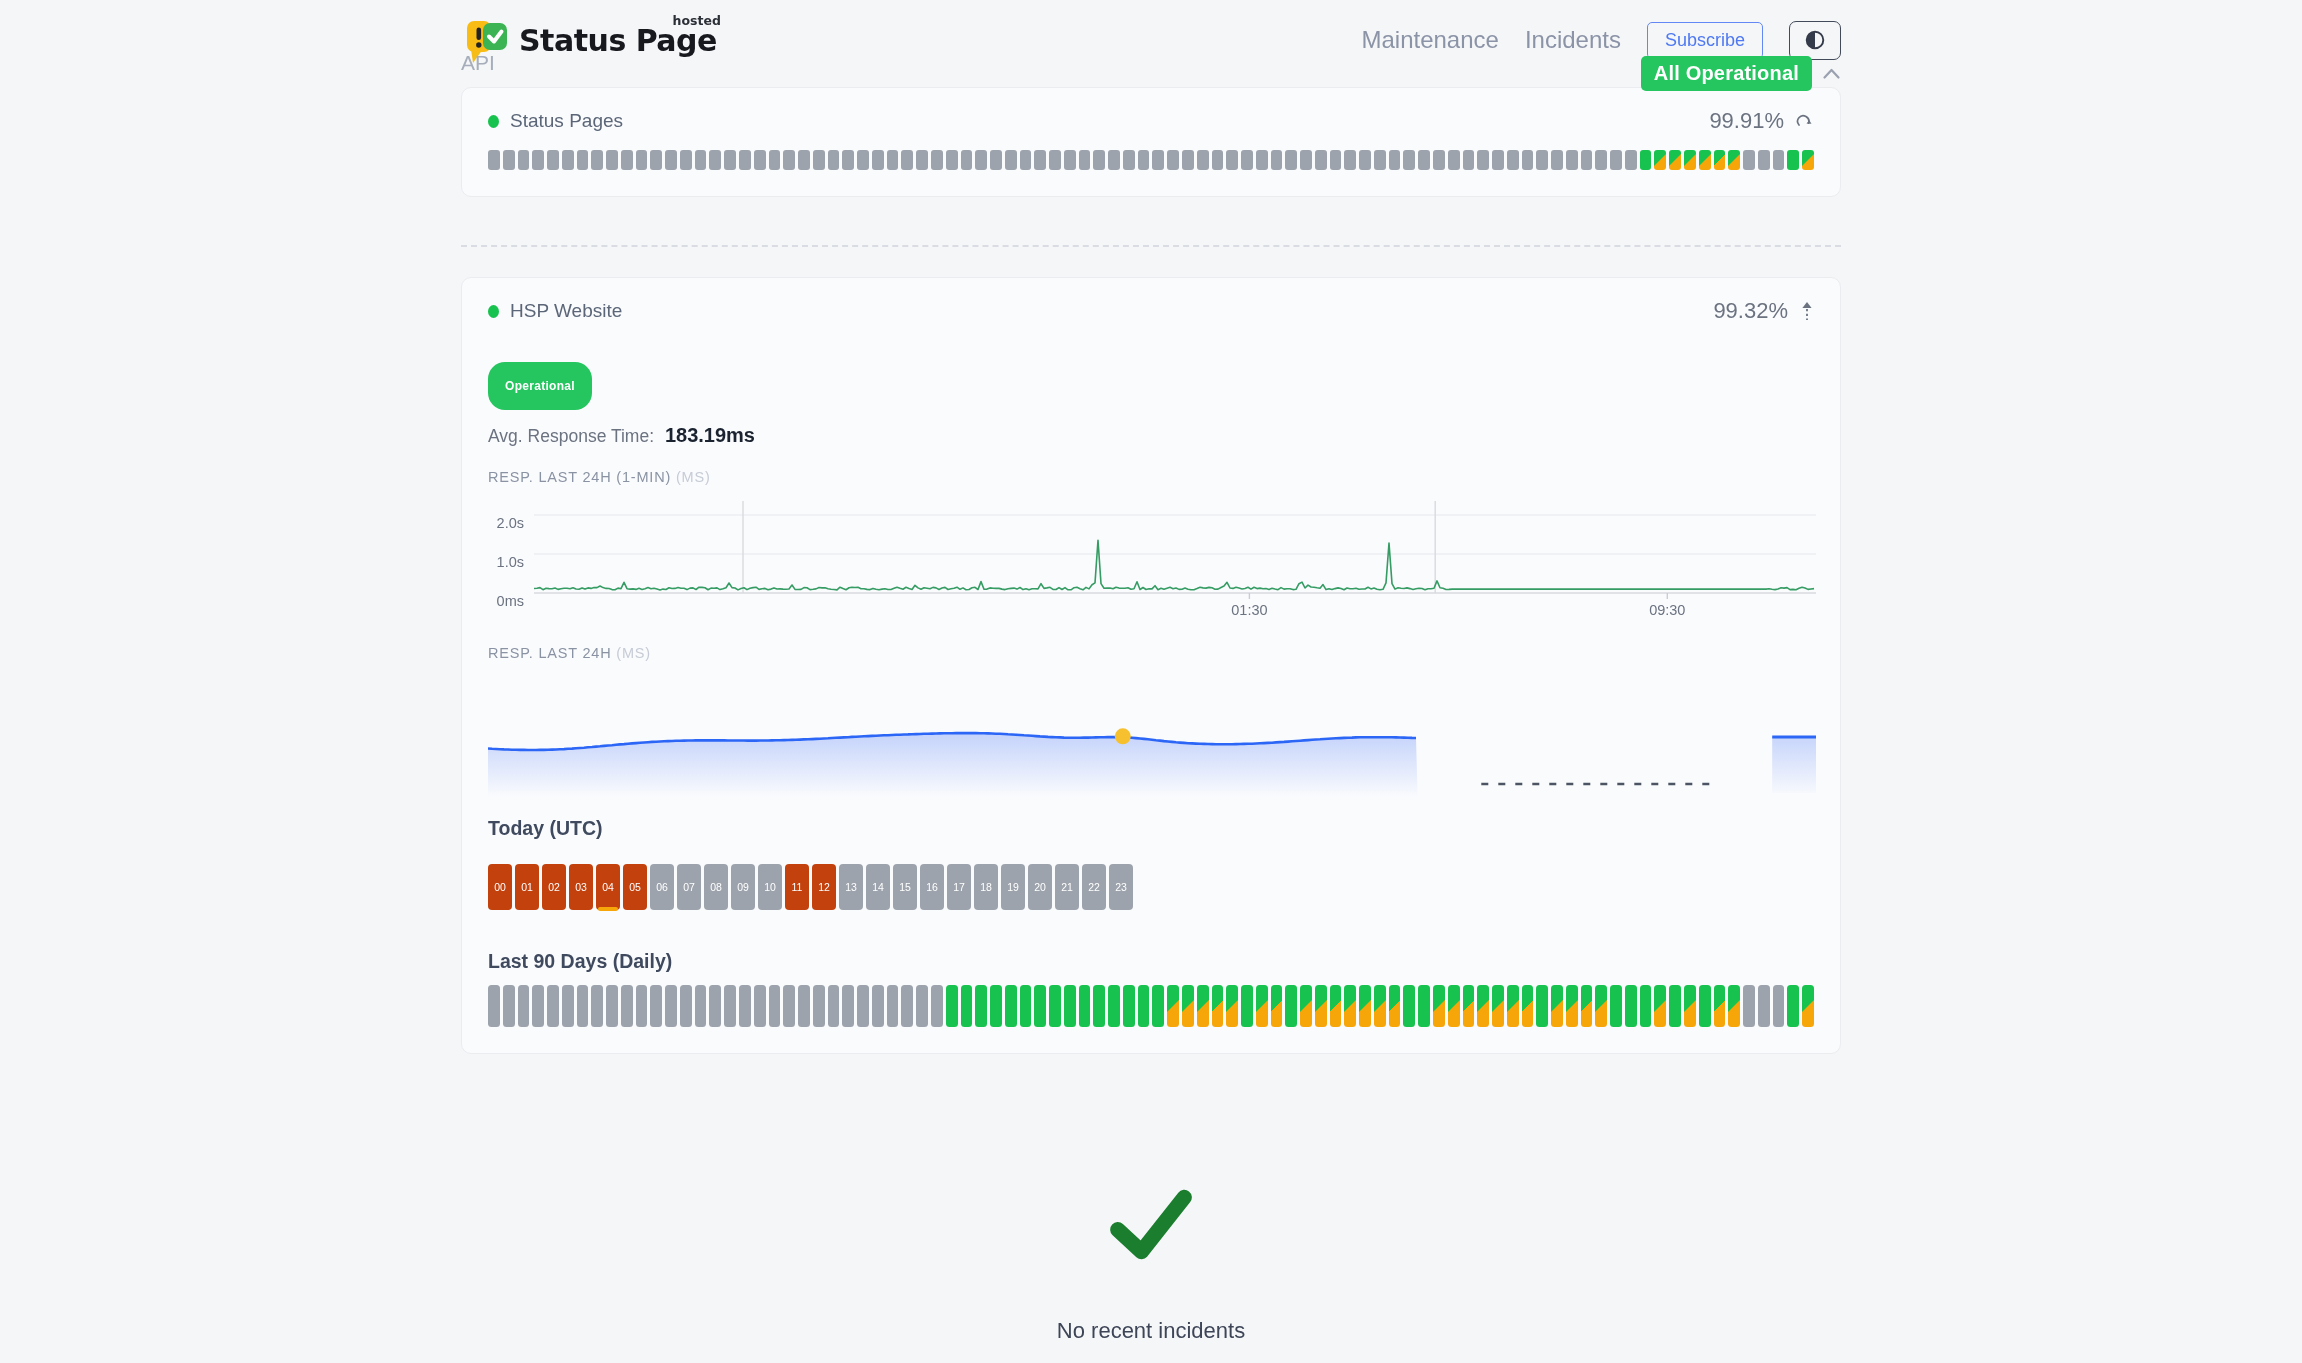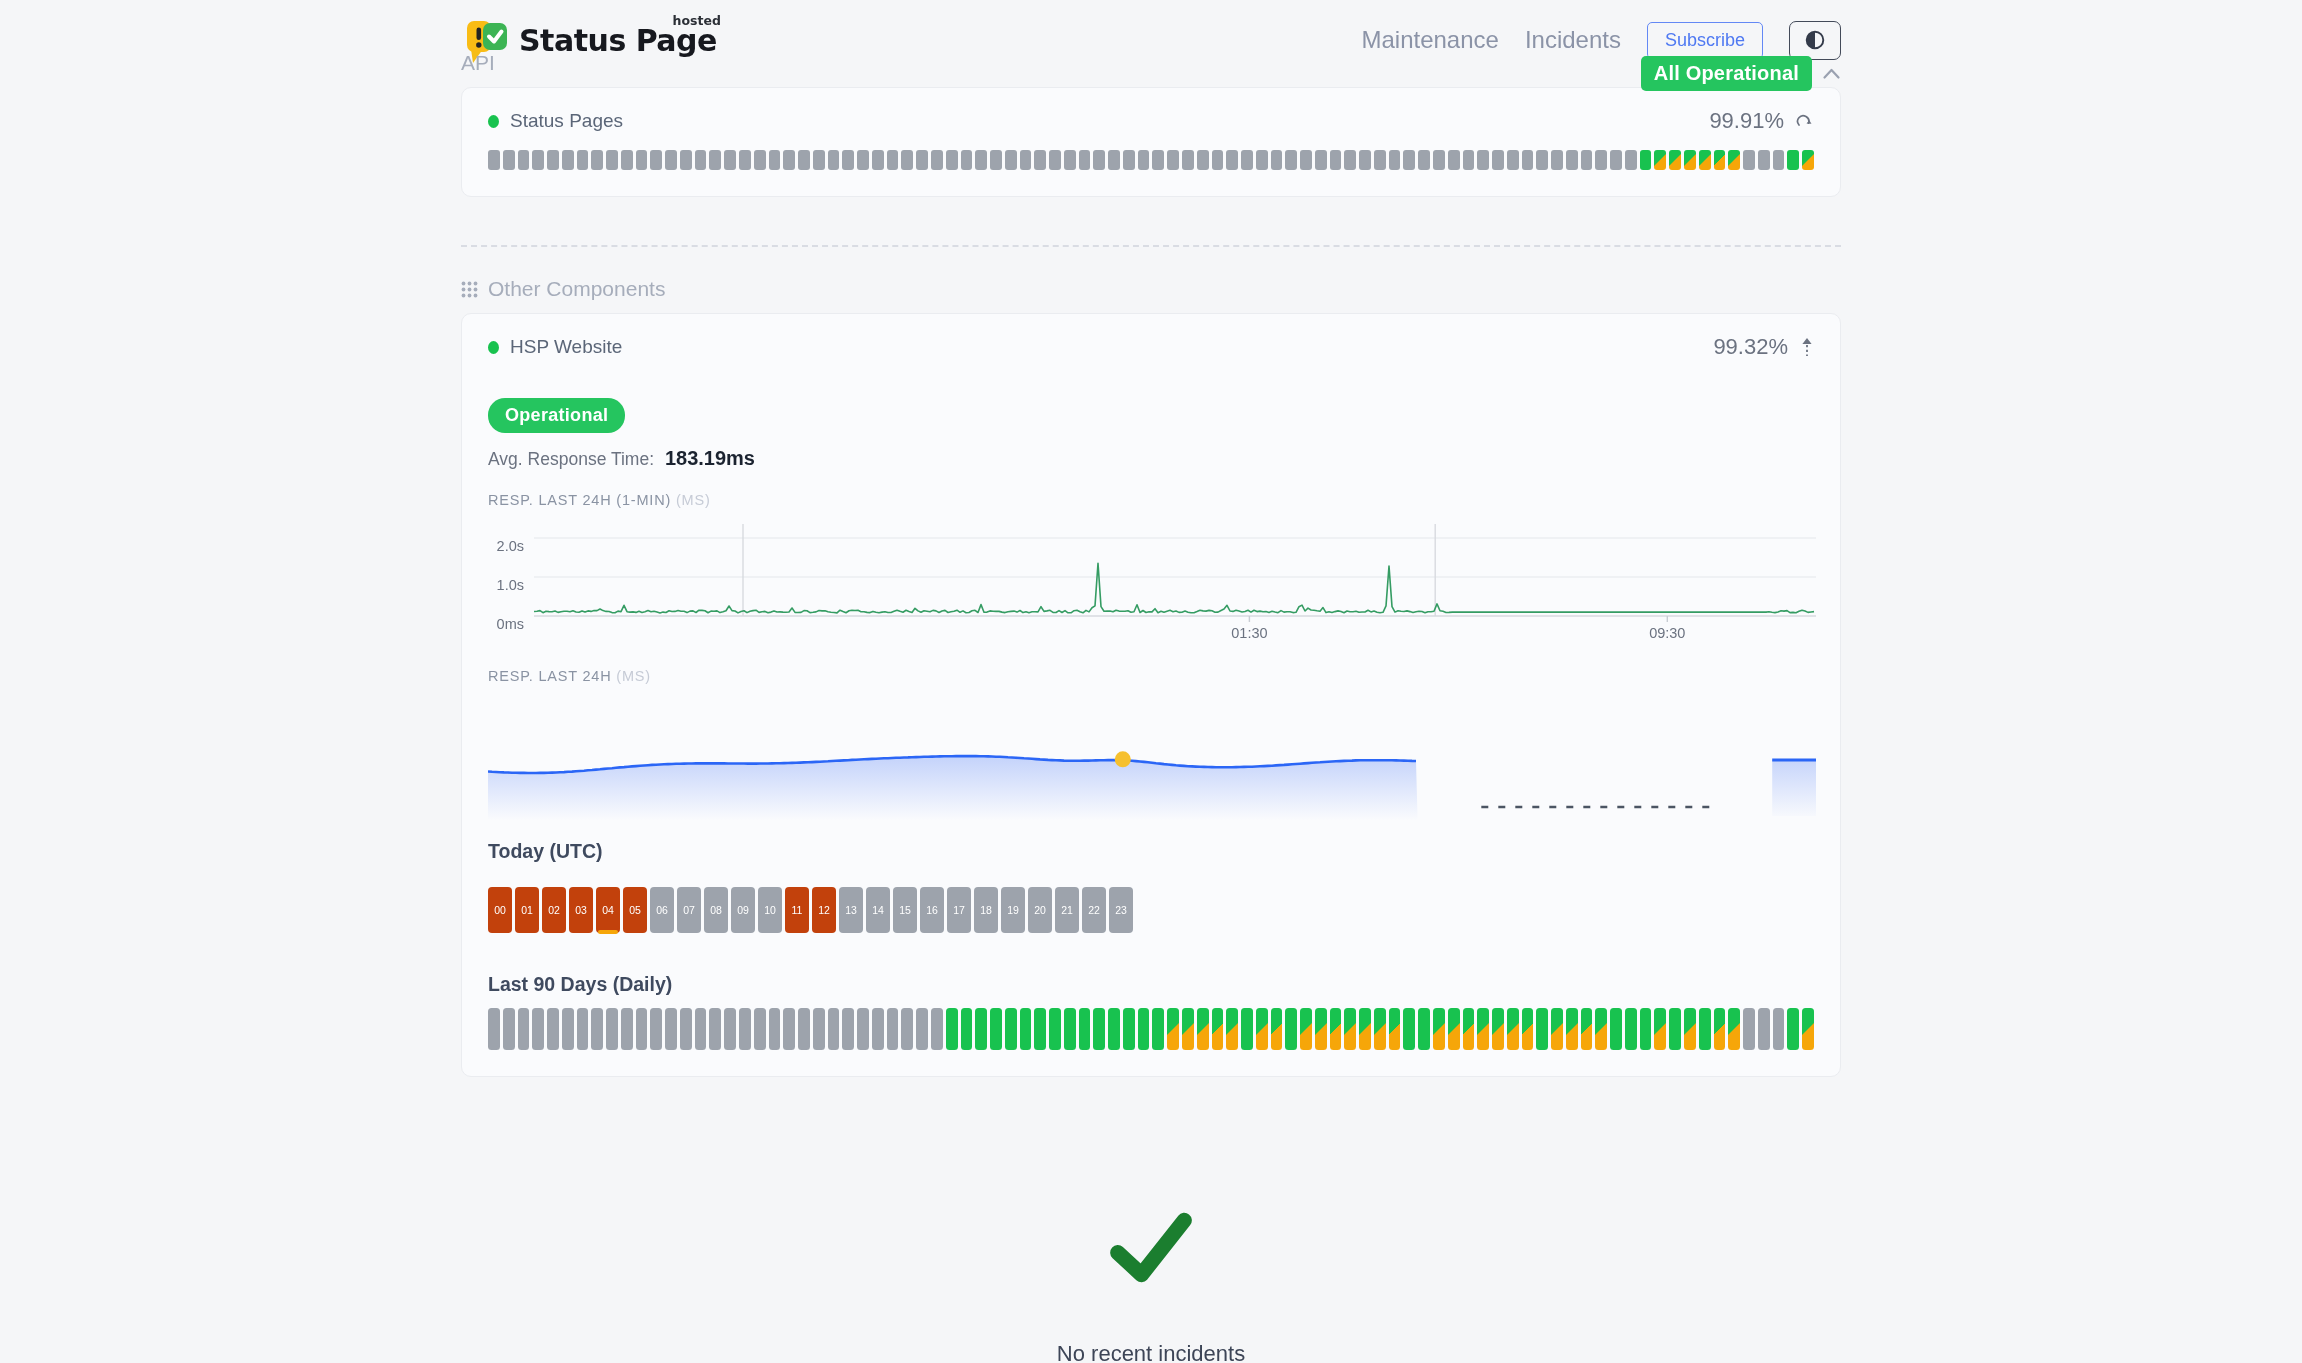--- a/index.html
+++ b/index.html
@@ -32,21 +32,21 @@
 
   .strip { display:flex; gap:3px; margin-top:16px; }
   .strip .bar { flex:1 1 0; height:20px; border-radius:3px; cursor:pointer; }
   .s-up { background:#18c24f; }
   .s-partial { background:linear-gradient(135deg,#18c24f 49.5%,#f6a609 50.5%); }
   .s-none { background:#9da3ac; }
 
   .divider { border-top:2px dashed #d9dce3; margin:48px 0 30px 0; }
 
   
-  .op-badge { display:inline-block; background:#25c55f; color:#fff; font-size:18px; font-weight:bold; padding:7px 17px; border-radius:17px; margin-top:38px; letter-spacing:0.3px;text-align:center; }
+  .op-badge { display:inline-block; background:#25c55f; color:#fff; font-size:12px; font-weight:bold; padding:17px 17px; border-radius:17px; margin-top:38px; letter-spacing:0.3px;text-align:center; }
   .avg-row { margin-top:14px; font-size:17.5px; color:#6b7280; }
   .avg-val { font-size:20px; color:#1b2330; font-weight:bold; margin-left:6px; }
   .chart-label { margin-top:22px; font-size:14.5px; color:#8a93a3; letter-spacing:0.8px; }
   .chart-label .unit { color:#c6cbd6; }
 
   .chart1-wrap { position:relative; margin-top:8px; height:130px; }
   .chart1-ylabels { position:absolute; left:0; top:8px; width:46px; height:126px; }
   .chart1-ylabels div { position:absolute; right:10px; transform:translateY(-50%); font-size:14.5px; color:#6b7280; }
   .chart1-svg { position:absolute; left:46px; top:0; }
 
@@ -213,36 +213,20 @@
         <div class="bar s-none"></div>
         <div class="bar s-none"></div>
         <div class="bar s-none"></div>
         <div class="bar s-up"></div>
         <div class="bar s-partial"></div>
       </div>
   </div>
 
   <div class="divider"></div>
 
-  <div class="section-label">
-    <svg width="17" height="17" viewBox="0 0 17 17">
-      <g fill="#a6adbb">
-        <circle cx="2.5" cy="2.5" r="1.9"></circle>
-          <circle cx="8.5" cy="2.5" r="1.9"></circle>
-          <circle cx="14.5" cy="2.5" r="1.9"></circle>
-        <circle cx="2.5" cy="8.5" r="1.9"></circle>
-          <circle cx="8.5" cy="8.5" r="1.9"></circle>
-          <circle cx="14.5" cy="8.5" r="1.9"></circle>
-        <circle cx="2.5" cy="14.5" r="1.9"></circle>
-          <circle cx="8.5" cy="14.5" r="1.9"></circle>
-          <circle cx="14.5" cy="14.5" r="1.9"></circle>
-      </g>
-    </svg>
-    <span>Other Components</span>
-  </div>
 
   <div class="card">
     <div class="comp-row">
       <div class="comp-name">
         <span class="dot"></span>
         <span>HSP Website</span>
       </div>
       <div class="comp-val">
         <span>99.32%</span>
         <span class="icon-btn">

